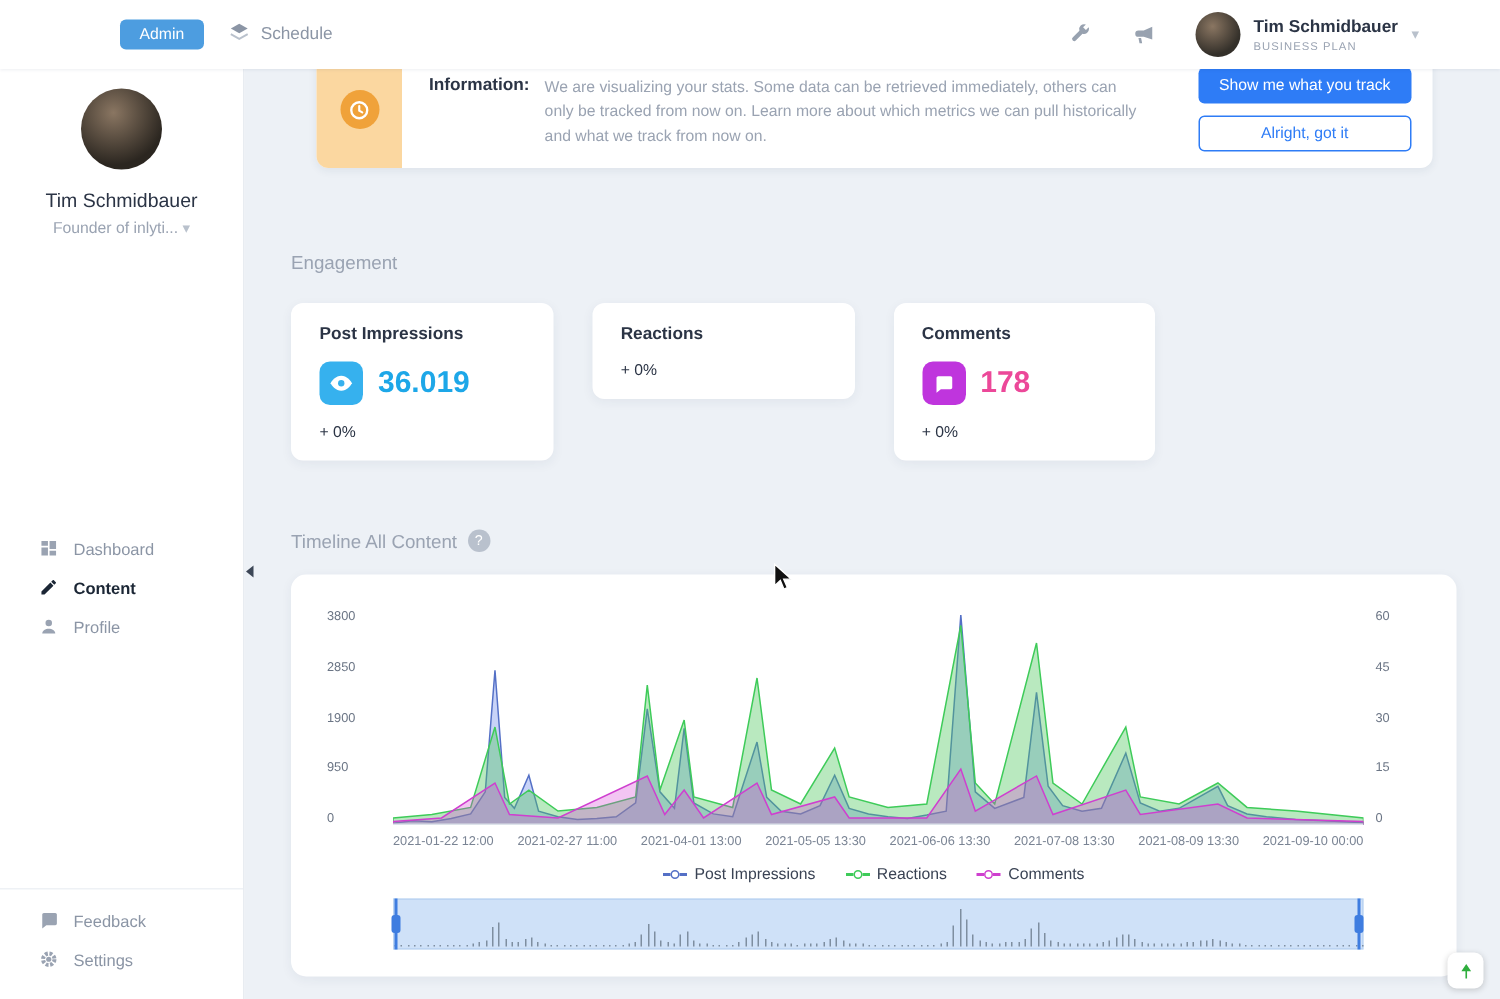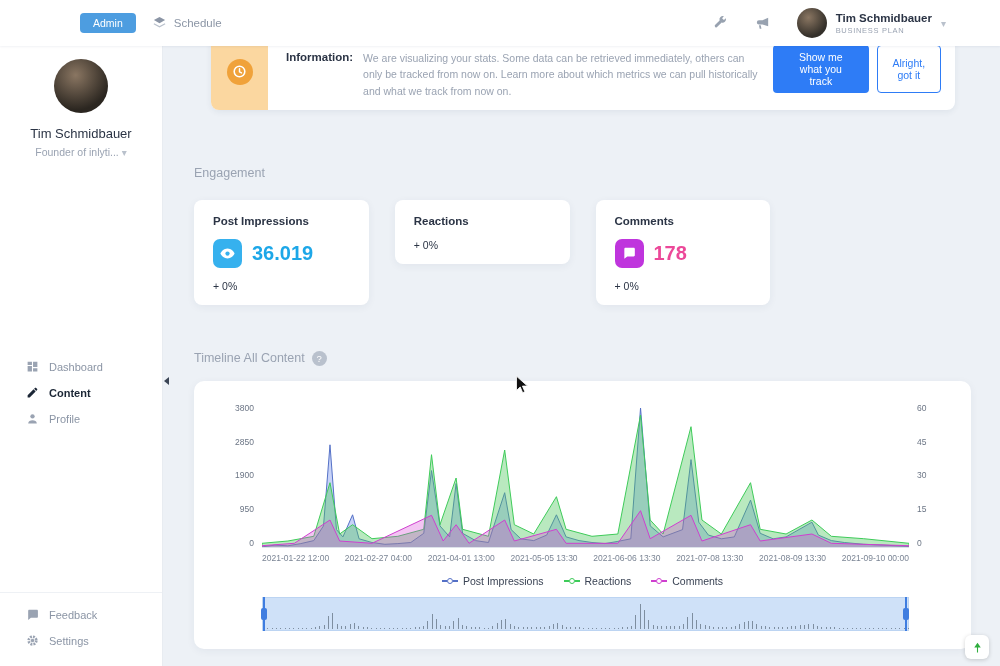--- a/index.html
+++ b/index.html
@@ -47,21 +47,21 @@
 
   .banner { display:flex; margin:-12px 16px 0 17px; background:#fff; border-radius:8px;
             box-shadow:0 2px 6px rgba(30,50,90,.07); }
   .banner-left { flex:0 0 57px; background:#fbd7a0; border-radius:8px 0 0 8px;
                  display:flex; align-items:center; justify-content:center; }
   .banner-clock { width:26px; height:26px; border-radius:50%; background:#f0a23a;
                   display:flex; align-items:center; justify-content:center; }
   .banner-body { flex:1; display:flex; align-items:flex-start; padding:11px 14px 11px 18px; gap:10px; }
   .banner-label { font-size:11.5px; font-weight:700; color:#2b3445; padding-top:6px; white-space:nowrap; }
   .banner-text { font-size:10.5px; color:#9aa3b2; line-height:1.55; max-width:400px; padding-top:5px; }
-  .banner-actions { margin-left:auto; display:flex; flex-direction:row; gap:8px; }
+  .banner-actions { margin-left:auto; display:flex; flex-direction:column; gap:8px; }
   .btn-primary { background:#2e7cf6; color:#fff; font-size:10.5px; border:none; border-radius:4px;
                  padding:6px 14px; cursor:pointer; }
   .btn-outline { background:#fff; color:#2e7cf6; border:1px solid #2e7cf6; font-size:10.5px;
                  border-radius:4px; padding:5px 14px; cursor:pointer; }
 
   .section-label { margin-top:56px; font-size:12.5px; color:#9aa3b2; }
   .cards { display:grid; grid-template-columns:repeat(4,1fr); gap:26px; margin-top:20px; align-items:start; }
   .stat-card { background:#fff; border-radius:8px; box-shadow:0 2px 8px rgba(30,50,90,.06);
                padding:15px 19px 13px; }
   .stat-label { font-size:11.5px; font-weight:700; color:#2b3445; }
@@ -73,21 +73,21 @@
 
   .tl-row { display:flex; align-items:center; gap:7px; margin-top:46px; }
   .help-badge { width:15px; height:15px; border-radius:50%; background:#b9c1cd; color:#fff;
                 font-size:9.5px; display:flex; align-items:center; justify-content:center; cursor:pointer; }
 
   .chart-card { margin-top:15px; background:#fff; border-radius:10px;
                 box-shadow:0 2px 8px rgba(30,50,90,.06); padding:22px 24px 14px; }
   .chart-grid { display:grid; grid-template-columns:44px 1fr 38px; }
   .yticks { display:flex; flex-direction:column; justify-content:space-between; font-size:8.5px;
             color:#6b7585; height:145px; }
-  .yticks.left { align-items:flex-end; padding-right:8px; }
+  .yticks.left { align-items:flex-start; padding-right:8px; }
   .yticks.right { align-items:flex-start; padding-left:8px; }
   .plot-wrap { height:145px; }
   .plot-wrap svg { display:block; width:100%; height:145px; }
   .xlabels { grid-column:2; display:flex; justify-content:space-between; font-size:8.5px;
              color:#7a8494; margin-top:5px; }
   .legend { display:flex; justify-content:center; gap:20px; margin-top:12px; font-size:10.5px;
             color:#3a4354; align-items:center; }
   .legend-item { display:inline-flex; align-items:center; cursor:pointer; }
   .legend-marker { display:inline-flex; align-items:center; margin-right:5px; }
   .nav-row { margin-top:10px; padding:0 38px 4px 44px; }
@@ -287,21 +287,21 @@
         <div class="yticks right" id="right-ticks">
             <div>60</div>
             <div>45</div>
             <div>30</div>
             <div>15</div>
             <div>0</div>
           </div>
         <div></div>
         <div class="xlabels" id="x-labels">
             <span>2021-01-22 12:00</span>
-            <span>2021-02-27 04:00</span>
+            <span>2021-02-27 11:00</span>
             <span>2021-04-01 13:00</span>
             <span>2021-05-05 13:30</span>
             <span>2021-06-06 13:30</span>
             <span>2021-07-08 13:30</span>
             <span>2021-08-09 13:30</span>
             <span>2021-09-10 00:00</span>
           </div>
         <div></div>
       </div>
       <div class="legend" id="legend">

